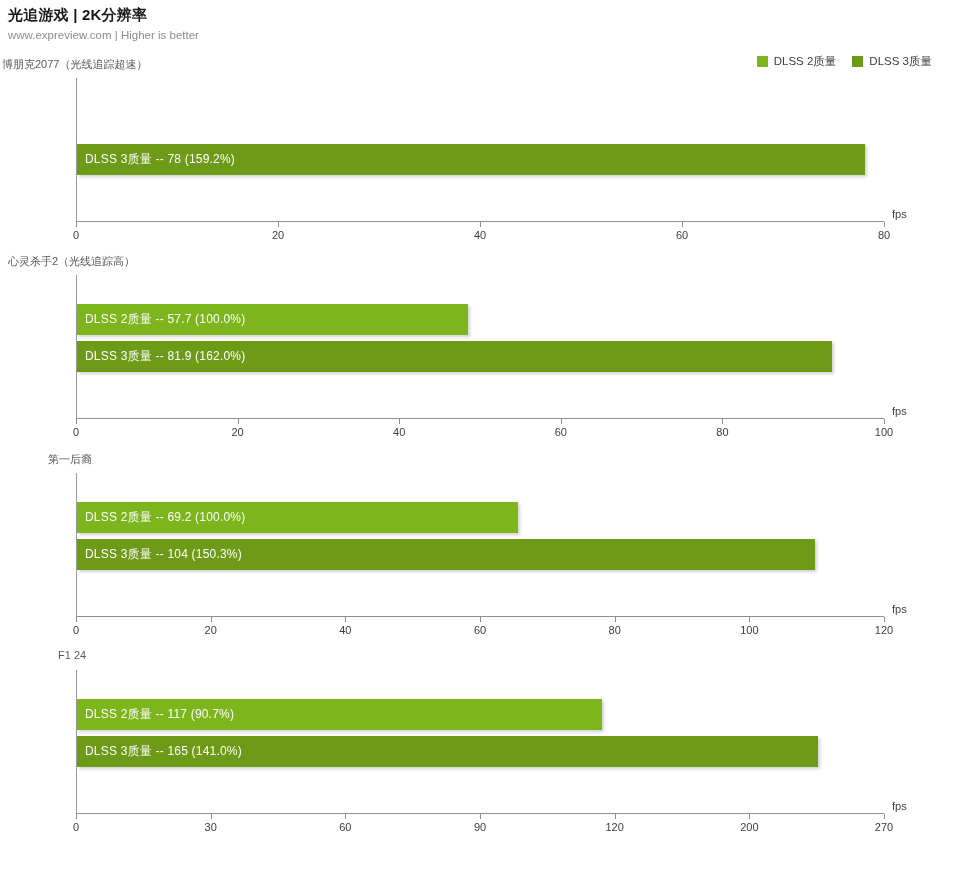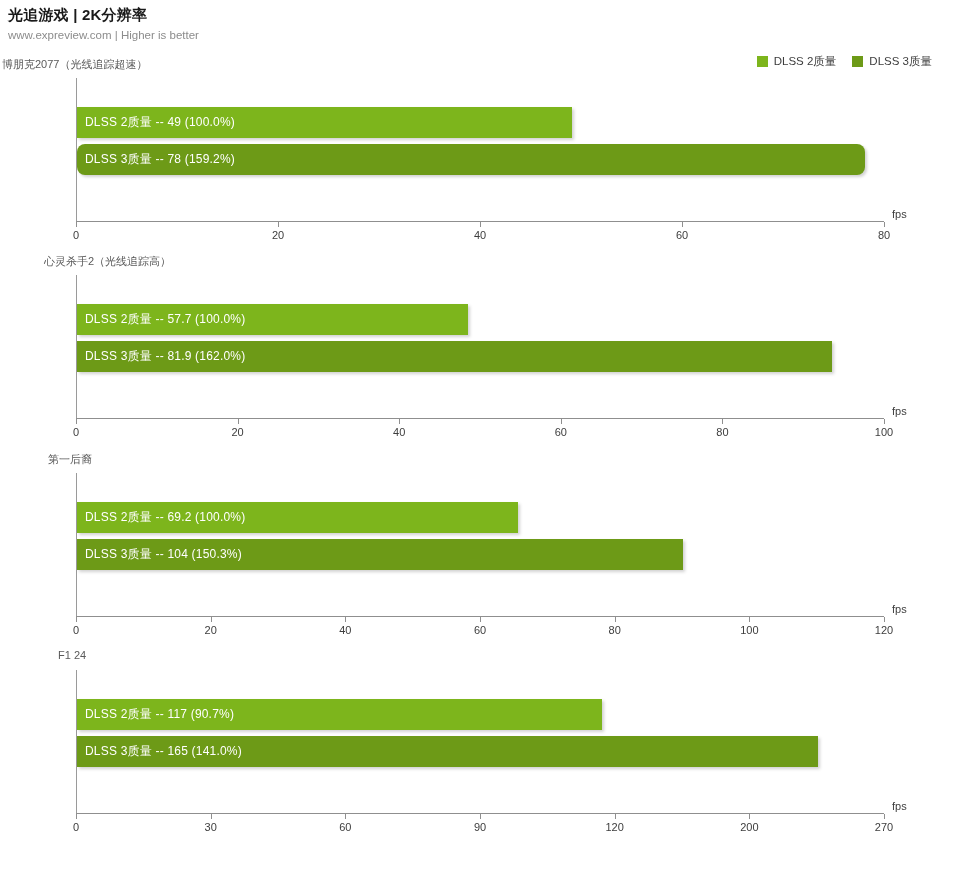--- a/index.html
+++ b/index.html
@@ -155,30 +155,27 @@
         <div class="tick-label" style="left: 0px; top: 151px;">0</div>
         <div class="tick" style="left: 202px; top: 144px;"></div>
         <div class="tick-label" style="left: 202px; top: 151px;">20</div>
         <div class="tick" style="left: 404px; top: 144px;"></div>
         <div class="tick-label" style="left: 404px; top: 151px;">40</div>
         <div class="tick" style="left: 606px; top: 144px;"></div>
         <div class="tick-label" style="left: 606px; top: 151px;">60</div>
         <div class="tick" style="left: 808px; top: 144px;"></div>
         <div class="tick-label" style="left: 808px; top: 151px;">80</div>
         <div class="axis-unit" style="left: 816px; top: 130px;">fps</div>
-        <div class="bar" style="left: 1px; top: 29px; width: 494.9px; background: rgb(125, 181, 28);">
-          <span class="bar-text">DLSS 2质量  --  49 (100.0%)</span>
-        </div>
-        <div class="bar" style="left: 1px; top: 66px; width: 787.8px; background: rgb(109, 154, 23); border-radius: 8px;">
+        <div class="bar" style="left: 1px; top: 66px; width: 787.8px; background: rgb(109, 154, 23);">
           <span class="bar-text">DLSS 3质量  --  78 (159.2%)</span>
         </div>
       </div>
     </div>
     <div class="chart" style="top: 0px;">
-      <div class="chart-label" style="left: 8px; top: 254px; margin-left: 36px;">心灵杀手2（光线追踪高）</div>
+      <div class="chart-label" style="left: 8px; top: 254px;">心灵杀手2（光线追踪高）</div>
       <div class="plot" style="top: 275px; height: 173px;">
         <div class="axis-y" style="height: 143px;"></div>
         <div class="axis-x" style="top: 143px;"></div>
         <div class="tick" style="left: 0px; top: 144px;"></div>
         <div class="tick-label" style="left: 0px; top: 151px;">0</div>
         <div class="tick" style="left: 161.6px; top: 144px;"></div>
         <div class="tick-label" style="left: 161.6px; top: 151px;">20</div>
         <div class="tick" style="left: 323.2px; top: 144px;"></div>
         <div class="tick-label" style="left: 323.2px; top: 151px;">40</div>
         <div class="tick" style="left: 484.8px; top: 144px;"></div>
@@ -212,21 +209,21 @@
         <div class="tick" style="left: 538.667px; top: 144px;"></div>
         <div class="tick-label" style="left: 538.667px; top: 151px;">80</div>
         <div class="tick" style="left: 673.333px; top: 144px;"></div>
         <div class="tick-label" style="left: 673.333px; top: 151px;">100</div>
         <div class="tick" style="left: 808px; top: 144px;"></div>
         <div class="tick-label" style="left: 808px; top: 151px;">120</div>
         <div class="axis-unit" style="left: 816px; top: 130px;">fps</div>
         <div class="bar" style="left: 1px; top: 29px; width: 441px; background: rgb(125, 181, 28);">
           <span class="bar-text">DLSS 2质量  --  69.2 (100.0%)</span>
         </div>
-        <div class="bar" style="left: 1px; top: 66px; width: 606px; background: rgb(109, 154, 23);">
+        <div class="bar" style="left: 1px; top: 66px; width: 738px; background: rgb(109, 154, 23);">
           <span class="bar-text">DLSS 3质量  --  104 (150.3%)</span>
         </div>
       </div>
     </div>
     <div class="chart" style="top: 0px;">
       <div class="chart-label" style="left: 58px; top: 649px;">F1 24</div>
       <div class="plot" style="top: 670px; height: 173px;">
         <div class="axis-y" style="height: 143px;"></div>
         <div class="axis-x" style="top: 143px;"></div>
         <div class="tick" style="left: 0px; top: 144px;"></div>

